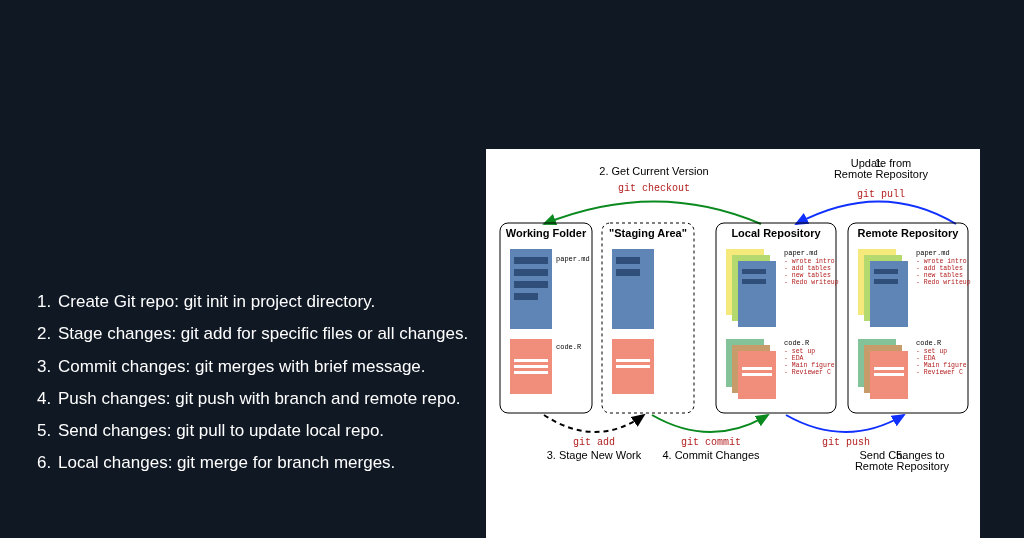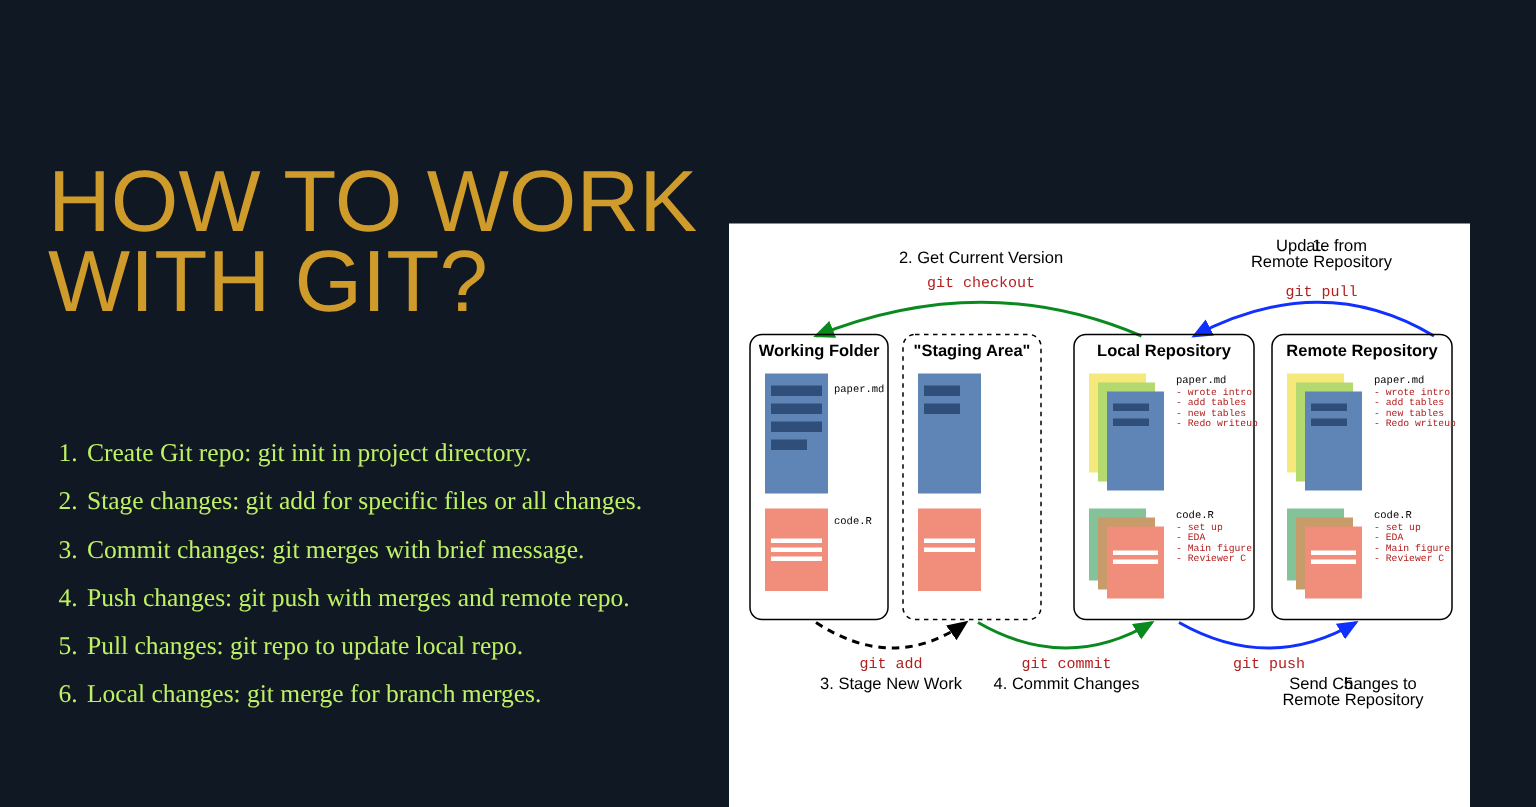--- a/index.html
+++ b/index.html
@@ -1,41 +1,39 @@
 <!DOCTYPE html>
 <html><head>
 <meta charset="utf-8">
 <style>
 html,body{margin:0;padding:0;width:1024px;height:538px;background:#101824;font-family:Georgia,"Times New Roman",serif;overflow:hidden}
 .slide{position:relative;width:1024px;height:538px}
 .eyebrow{position:absolute;left:46px;top:80px;color:#1fc4c6;font-family:Impact,"Arial Black",sans-serif;font-size:32px;letter-spacing:2px;font-weight:400}
 .title{position:absolute;left:32px;top:108px;color:#cf9b2a;font-family:Impact,"Arial Black",sans-serif;font-size:58px;line-height:0.92;letter-spacing:0;font-weight:400;white-space:pre}
-.steps{position:absolute;left:34px;top:286px;width:430px;color:#bef264;font-size:17px;line-height:1.9;list-style:decimal;padding-left:22px;margin:0;font-family:Liberation Serif, serif}
+.steps{position:absolute;left:34px;top:286px;width:430px;color:#ffffff;font-size:17px;line-height:1.9;list-style:decimal;padding-left:22px;margin:0;font-family:Liberation Sans, sans-serif}
 .steps li{padding-left:2px}
 .diagram{position:absolute;left:486px;top:149px;width:494px;height:397px;background:#fff}
 .svgwrap{position:absolute;inset:0}
 .lbl{font-family:Helvetica,Arial,sans-serif;font-size:11px;fill:#000}
 .lblb{font-family:Helvetica,Arial,sans-serif;font-size:11px;font-weight:700;fill:#000}
 .cmd{font-family:"Courier New",monospace;font-size:10px;fill:#b32020}
 .tiny{font-family:"Courier New",monospace;font-size:7px;fill:#000}
 .tinyr{font-family:"Courier New",monospace;font-size:6.5px;fill:#b32020}
 </style>
 </head>
 <body>
 <div class="slide">
 
-<div class="title">HOW TO WORK
-WITH GIT?</div>
 
 <ol class="steps">
   <li>Create Git repo: git init in project directory.</li>
   <li>Stage changes: git add for specific files or all changes.</li>
   <li>Commit changes: git merges with brief message.</li>
-  <li>Push changes: git push with merges and remote repo.</li>
-  <li>Pull changes: git repo to update local repo.</li>
+  <li>Push changes: git push with branch and remote repo.</li>
+  <li>Send changes: git pull to update local repo.</li>
   <li>Local changes: git merge for branch merges.</li>
 </ol>
 
 <div class="diagram">
 <svg class="svgwrap" viewBox="0 0 494 340">
   <defs>
     <marker id="ag" markerWidth="8" markerHeight="8" refX="6" refY="3" orient="auto">
             <path d="M0,0 L7,3 L0,6 Z" fill="#0a8a1e"></path>
           </marker>
     <marker id="ab" markerWidth="8" markerHeight="8" refX="6" refY="3" orient="auto">

